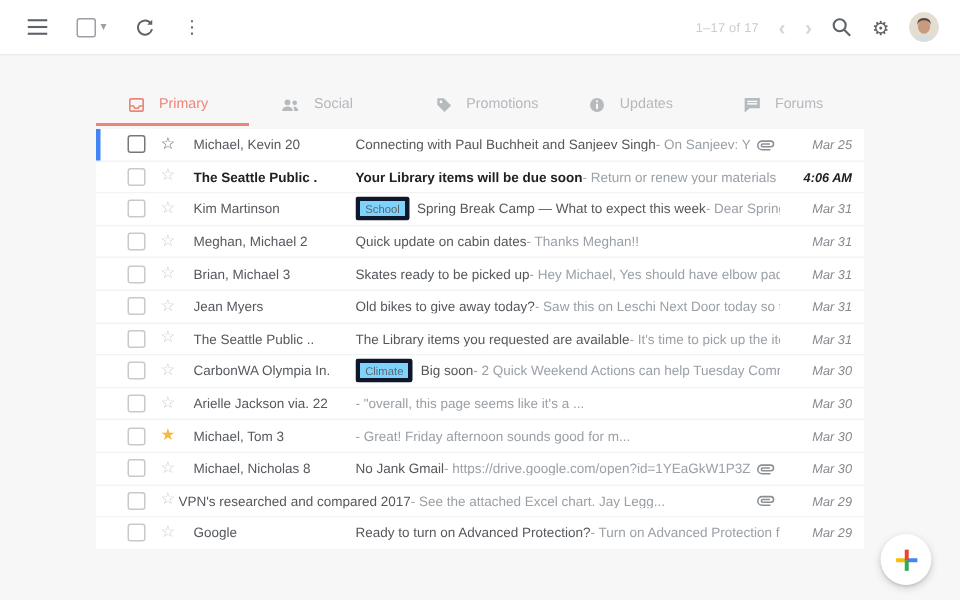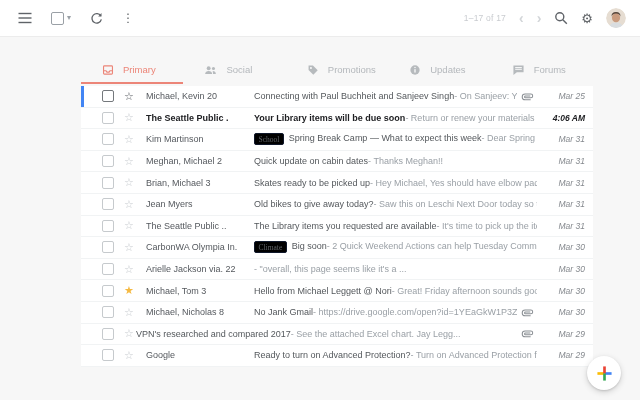--- a/index.html
+++ b/index.html
@@ -13,40 +13,40 @@
   .icon-btn{display:flex;align-items:center;justify-content:center;color:#5f6368;cursor:pointer;background:none;border:none;padding:0;}
   .sel-box{width:11px;height:11px;border:1.5px solid #9aa0a6;border-radius:2px;display:inline-block;}
   .caret{font-size:8px;color:#9aa0a6;margin-left:3px;line-height:1;}
   .pager{font-size:8.5px;color:#c9ccd0;letter-spacing:.2px;}
   .chev{font-size:14px;color:#d3d6d9;line-height:1;font-weight:bold;}
   .gear{font-size:13px;color:#606468;line-height:1;}
   .morev{font-size:12px;color:#606468;line-height:1;}
   .avatar{width:20px;height:20px;border-radius:50%;overflow:hidden;}
 
   
-  .content{position:absolute;top:36px;left:81px;width:512px;}
+  .content{position:absolute;top:36px;left:64px;width:512px;}
 
   
   .tabs{margin-top:21px;height:27px;display:flex;}
   .tab{flex:1;display:flex;align-items:center;gap:9px;padding-left:21px;font-size:9.5px;color:#b4b8bc;border-bottom:2.5px solid transparent;cursor:pointer;box-sizing:border-box;}
   .tab.active{color:#ec8578;border-bottom-color:#ec8578;}
   .ticon{flex:0 0 auto;}
 
   
   .mail-list{background:#fff;margin-top:2px;}
   .row{position:relative;display:flex;align-items:center;height:20.6px;border-bottom:1px solid #f1f3f4;font-size:9px;cursor:pointer;background:#fff;}
   .row.focused::before{content:"";position:absolute;left:0;top:0;bottom:0;width:2.5px;background:#4285f4;}
   .cb{flex:0 0 auto;width:10px;height:10px;border:1.5px solid #c6cacd;border-radius:2px;margin-left:21px;}
   .row.focused .cb{border-color:#74787c;}
   .star{flex:0 0 auto;width:14px;margin-left:8px;font-size:11px;line-height:1;color:#c8ccd0;text-align:center;}
   .row.focused .star{color:#5f6368;}
   .star.starred{color:#f5b942;}
   .sender{flex:0 0 auto;margin-left:10px;width:108px;white-space:nowrap;overflow:hidden;color:#55595e;}
-  .subjwrap{flex:1 1 auto;display:flex;align-items:flex-start;white-space:nowrap;overflow:hidden;min-width:0;}
-  .chip{flex:0 0 auto;font-size:7.5px;background:#000000;border:1px solid #0f172a;border-radius:2px;padding:0.5px 3.5px;margin-right:5px;color:#5f6368;font-family:Liberation Serif, serif;}
+  .subjwrap{flex:1 1 auto;display:flex;align-items:center;white-space:nowrap;overflow:hidden;min-width:0;}
+  .chip{flex:0 0 auto;font-size:7.5px;background:#7dd3fc;border:3px solid #0f172a;border-radius:2px;padding:0.5px 3.5px;margin-right:5px;color:#5f6368;}
   .subject{color:#54585c;}
   .snippet{color:#9aa0a6;overflow:hidden;}
   .clip{flex:0 0 auto;width:13px;height:13px;margin:0 3px 0 4px;transform:rotate(90deg);}
   .date{flex:0 0 auto;width:46px;text-align:right;margin-right:8px;margin-left:2px;font-size:8.5px;color:#85898e;white-space:nowrap;font-style:italic;}
   .row.unread .sender,.row.unread .subject,.row.unread .date{font-weight:bold;color:#202124;}
 
   
   .fab{position:absolute;right:19px;bottom:10px;width:34px;height:34px;border-radius:50%;background:#fff;border:none;box-shadow:0 1px 2px rgba(0,0,0,.12),0 2px 6px rgba(0,0,0,.16);display:flex;align-items:center;justify-content:center;cursor:pointer;}
 </style>
 </head>
@@ -262,21 +262,20 @@
     </span>
 
     <span class="date">Mar 30</span>
   </div>
         <div class="row">
     <span class="cb"></span>
     <span class="star starred">★</span>
     <span class="sender">Michael, Tom 3</span>
     <span class="subjwrap">
 
-      <span class="subject">Hello from Michael Leggett @ Nori</span>
             <span class="snippet"> - Great! Friday afternoon sounds good for m...</span>
     </span>
 
     <span class="date">Mar 30</span>
   </div>
         <div class="row">
     <span class="cb"></span>
     <span class="star">☆</span>
     <span class="sender">Michael, Nicholas 8</span>
     <span class="subjwrap">

